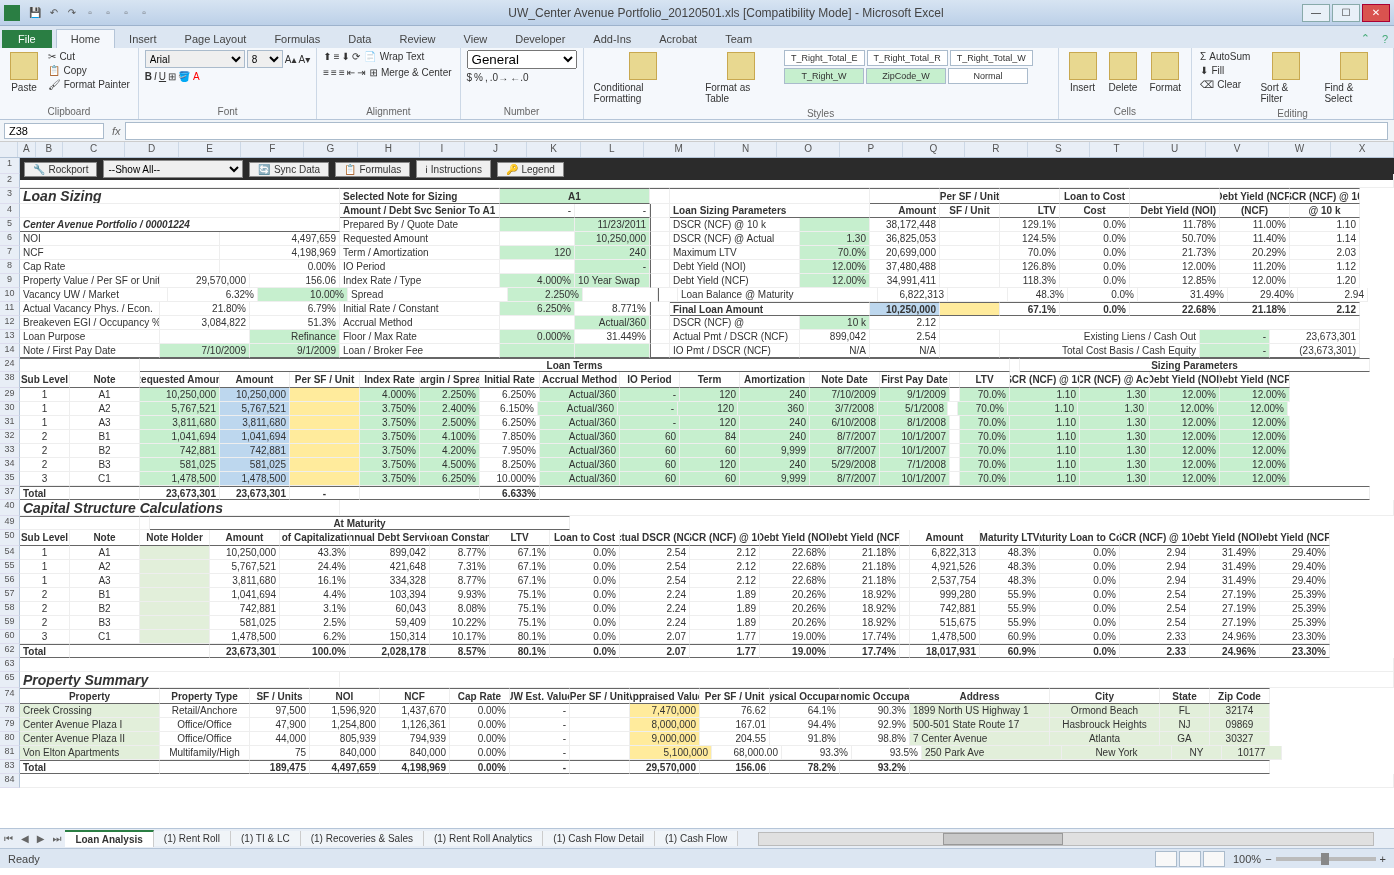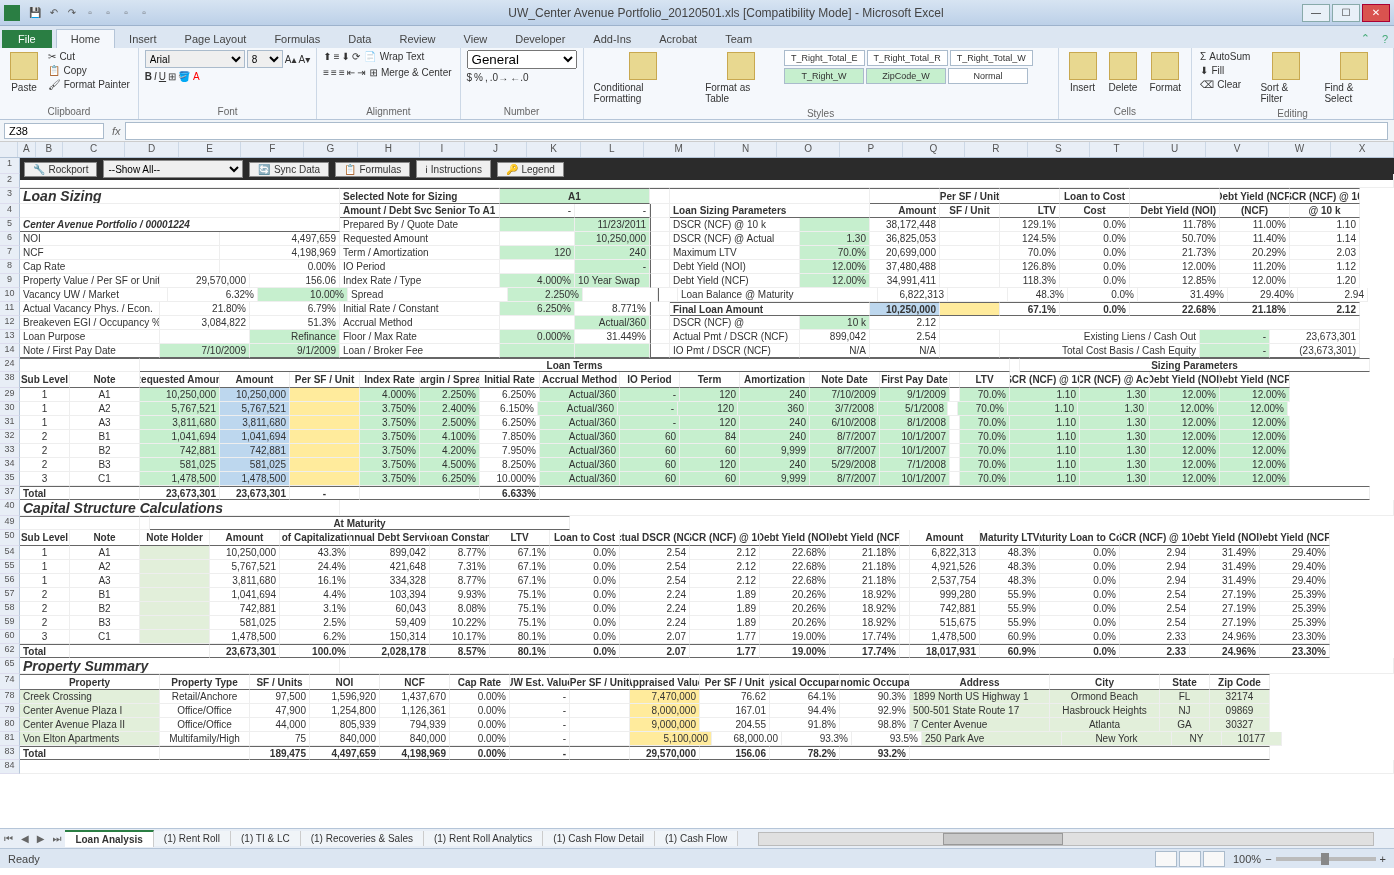--- a/index.html
+++ b/index.html
@@ -950,20 +950,24 @@
   <div class="cell b r bord-t bord-b" style="width:70px">17.74%</div>
   <div class="cell bord-t bord-b" style="width:10px"></div>
   <div class="cell b r bord-t bord-b" style="width:70px">18,017,931</div>
   <div class="cell b r bord-t bord-b" style="width:60px">60.9%</div>
   <div class="cell b r bord-t bord-b" style="width:80px">0.0%</div>
   <div class="cell b r bord-t bord-b" style="width:70px">2.33</div>
   <div class="cell b r bord-t bord-b" style="width:70px">24.96%</div>
   <div class="cell b r bord-t bord-b" style="width:70px">23.30%</div>
 </div>
 
+<div class="row">
+        <div class="rowhdr">63</div>
+        <div class="cell" style="flex:1"></div>
+      </div>
 
 <div class="row h16">
         <div class="rowhdr">65</div>
   <div class="cell" style="width:320px">
           <span class="section-title">Property Summary</span>
         </div>
   <div class="cell" style="flex:1"></div>
 </div>
 <div class="row h16">
         <div class="rowhdr">74</div>

